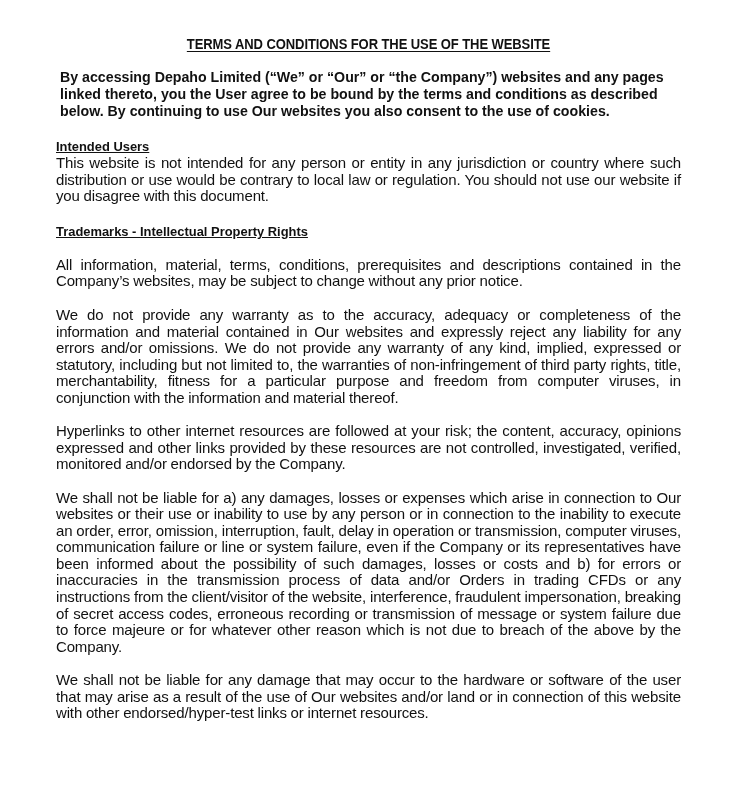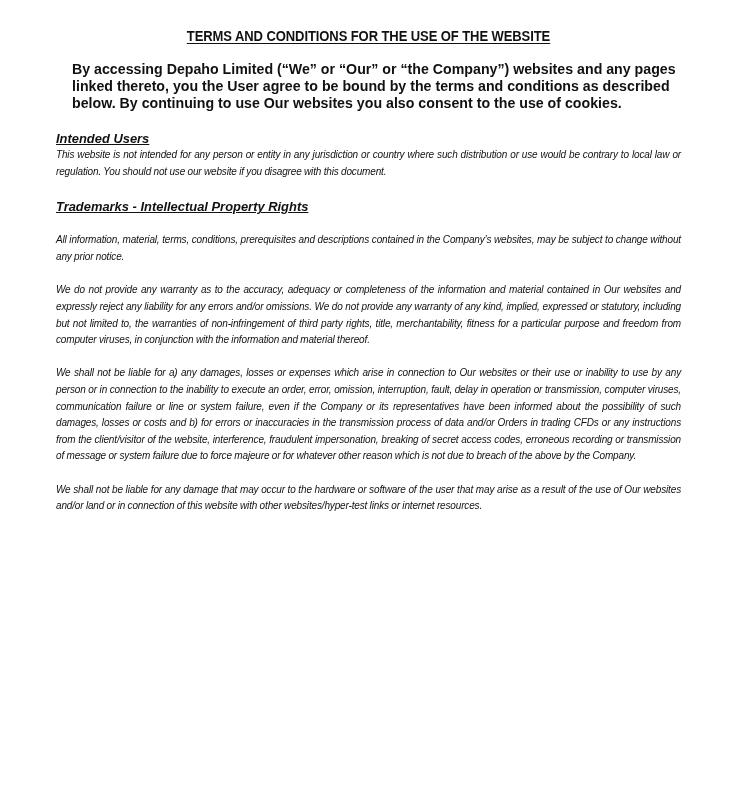--- a/index.html
+++ b/index.html
@@ -11,59 +11,58 @@
       width: 729px;
       height: 805px;
       overflow: hidden;
       position: relative;
       color: #111111;
       font-family: "Liberation Sans", sans-serif;
     }
     .page {
       position: absolute;
       left: 56px;
-      top: 28px;
+      top: 36px;
       width: 625px;
     }
     .doc-title {
       text-align: center;
       font-weight: bold;
       font-size: 14px;
       text-decoration: underline;
       text-underline-offset: 2px;
       letter-spacing: -0.1px;
       margin: 0 0 16px 0;
       line-height: 17px;
       transform: scaleX(0.93);
       transform-origin: center;
     }
     .intro {
       font-weight: bold;
       font-size: 14.2px;
       line-height: 17px;
-      margin: 0 0 17px 16px;
+      margin: 0 0 17px 4px;
       letter-spacing: 0px;
     }
     .section {
       margin: 0 0 17px 0;
-      font-style: italic;
     }
     .section-heading {
       font-weight: bold;
       font-size: 13.6px;
       line-height: 16px;
       text-decoration: underline;
       text-underline-offset: 1px;
       margin: 0;
       display: inline-block;
       transform: scaleX(0.95);
       transform-origin: left;
     }
     .para {
-      font-size: 10px;
+      font-size: 15px;
       line-height: 16.6px;
       margin: 0;
       text-align: justify;
       letter-spacing: -0.15px;
       word-spacing: -0.2px;
     }
     .para + .para {
       margin-top: 16.6px;
     }
   </style>
@@ -83,16 +82,17 @@
   <div class="section">
     <div><h2 class="section-heading">Trademarks - Intellectual Property Rights</h2></div>
   </div>
 
   <div class="section">
     <p class="para">All information, material, terms, conditions, prerequisites and descriptions contained in the Company’s websites, may be subject to change without any prior notice.</p>
   </div>
 
   <div class="section">
     <p class="para">We do not provide any warranty as to the accuracy, adequacy or completeness of the information and material contained in Our websites and expressly reject any liability for any errors and/or omissions. We do not provide any warranty of any kind, implied, expressed or statutory, including but not limited to, the warranties of non-infringement of third party rights, title, merchantability, fitness for a particular purpose and freedom from computer viruses, in conjunction with the information and material thereof.</p>
+    <p class="para">Hyperlinks to other internet resources are followed at your risk; the content, accuracy, opinions expressed and other links provided by these resources are not controlled, investigated, verified, monitored and/or endorsed by the Company.</p>
     <p class="para">We shall not be liable for a) any damages, losses or expenses which arise in connection to Our websites or their use or inability to use by any person or in connection to the inability to execute an order, error, omission, interruption, fault, delay in operation or transmission, computer viruses, communication failure or line or system failure, even if the Company or its representatives have been informed about the possibility of such damages, losses or costs and b) for errors or inaccuracies in the transmission process of data and/or Orders in trading CFDs or any instructions from the client/visitor of the website, interference, fraudulent impersonation, breaking of secret access codes, erroneous recording or transmission of message or system failure due to force majeure or for whatever other reason which is not due to breach of the above  by the Company.</p>
-    <p class="para">We shall not be liable for any damage that may occur to the hardware or software of the user that may arise as a result of the use of Our websites and/or land or in connection of this website with other websites/hyper-test links or internet resources.</p>
+    <p class="para">We shall not be liable for any damage that may occur to the hardware or software of the user that may arise as a result of the use of Our websites and/or land or in connection of this website with other endorsed/hyper-test links or internet resources.</p>
   </div>
 </div>
 
 </body></html>

